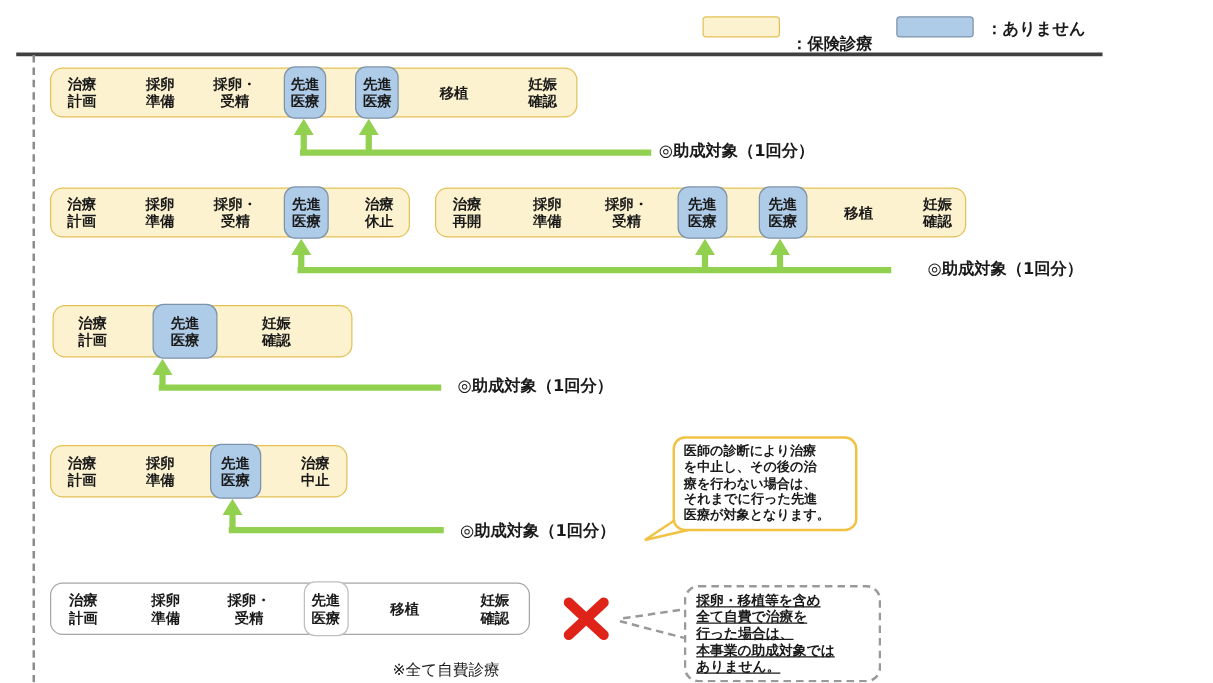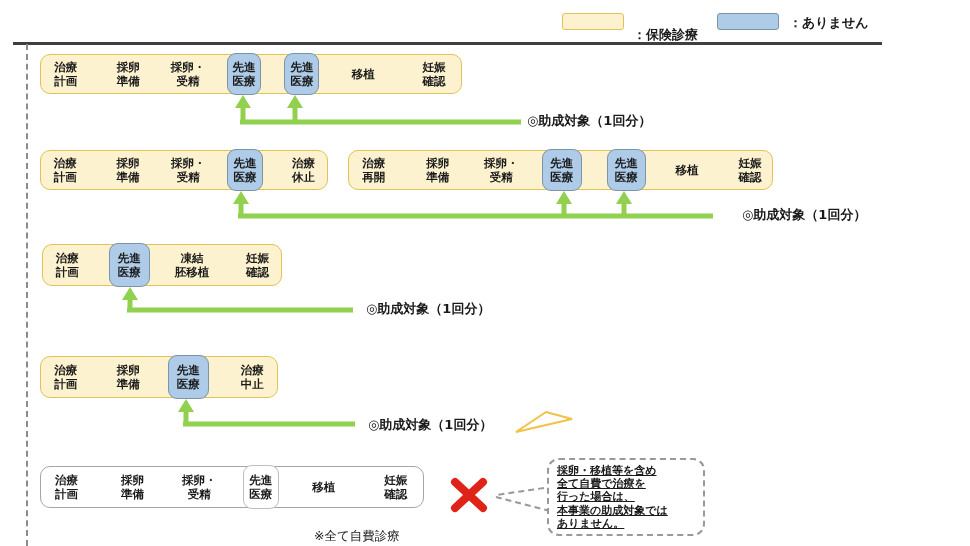--- a/index.html
+++ b/index.html
@@ -18,21 +18,21 @@
         white-space:pre-line;font-size:11.5px;font-weight:700;line-height:1.22;box-sizing:border-box;}
   .cell.advanced{background:#AECBE8;border:1.5px solid #7D93A8;border-radius:9px;
                  margin-top:-2px;margin-bottom:-2px;}
   .cell.plainbox{background:#fff;border:1.5px solid #BFBFBF;border-radius:9px;
                  margin-top:-2px;margin-bottom:-2px;}
   .subsidy{position:absolute;font-size:13px;font-weight:700;white-space:nowrap;text-align:right;}
   .selfpay{position:absolute;left:314px;top:528px;font-size:12.5px;font-weight:400;}
   .callout-yellow{position:absolute;left:538px;top:349px;width:148px;background:#fff;
         border:2px solid #F2C245;border-radius:10px;padding:4px 7px;font-size:10.5px;
         font-weight:700;line-height:1.22;white-space:pre-line;box-sizing:border-box;}
-  .callout-dashed{position:absolute;left:547px;top:458px;width:158px;background:#fff;
+  .callout-dashed{position:absolute;left:547px;top:468px;width:158px;background:#fff;
         border:2px dashed #999;border-radius:12px;padding:4px 8px;font-size:11px;
         font-weight:700;line-height:1.2;white-space:pre-line;text-decoration:underline;
         box-sizing:border-box;}
   .overlay{position:absolute;left:0;top:0;pointer-events:none;}
 </style>
 </head>
 <body>
 
 <div class="canvas">
 
@@ -87,22 +87,20 @@
     <div class="cell" style="width:64px">移植</div>
     <div class="cell" style="width:59px">妊娠
 確認</div>
   </div>
 
   <div class="flow-box" style="left:42px;top:244px;width:240px;height:42px;">
     <div class="cell" style="width:62px">治療
 計画</div>
     <div class="cell advanced" style="width:52px">先進
 医療</div>
-    <div class="cell" style="width:64px">凍結
-胚移植</div>
     <div class="cell" style="width:60px">妊娠
 確認</div>
   </div>
 
   <div class="flow-box" style="left:40px;top:356px;width:238px;height:42px;">
     <div class="cell" style="width:64px">治療
 計画</div>
     <div class="cell" style="width:54px">採卵
 準備</div>
     <div class="cell advanced" style="width:52px;margin-left:2px;margin-right:2px">先進
@@ -165,19 +163,24 @@
     <g stroke="#999999" stroke-width="2" stroke-dasharray="6 4" fill="none">
       <path d="M544 488 L496 495"></path>
       <path d="M550 511 L496 497"></path>
     </g>
     <g stroke="#E02318" stroke-width="8" stroke-linecap="round" fill="none">
       <path d="M455 482 L483 508"></path>
       <path d="M483 482 L455 508"></path>
     </g>
   </svg>
 
+  <div class="callout-yellow">医師の診断により治療
+を中止し、その後の治
+療を行わない場合は、
+それまでに行った先進
+医療が対象となります。</div>
   <div class="callout-dashed">採卵・移植等を含め
 全て自費で治療を
 行った場合は、
 本事業の助成対象では
 ありません。</div>
 
 </div>
 
 </body></html>

